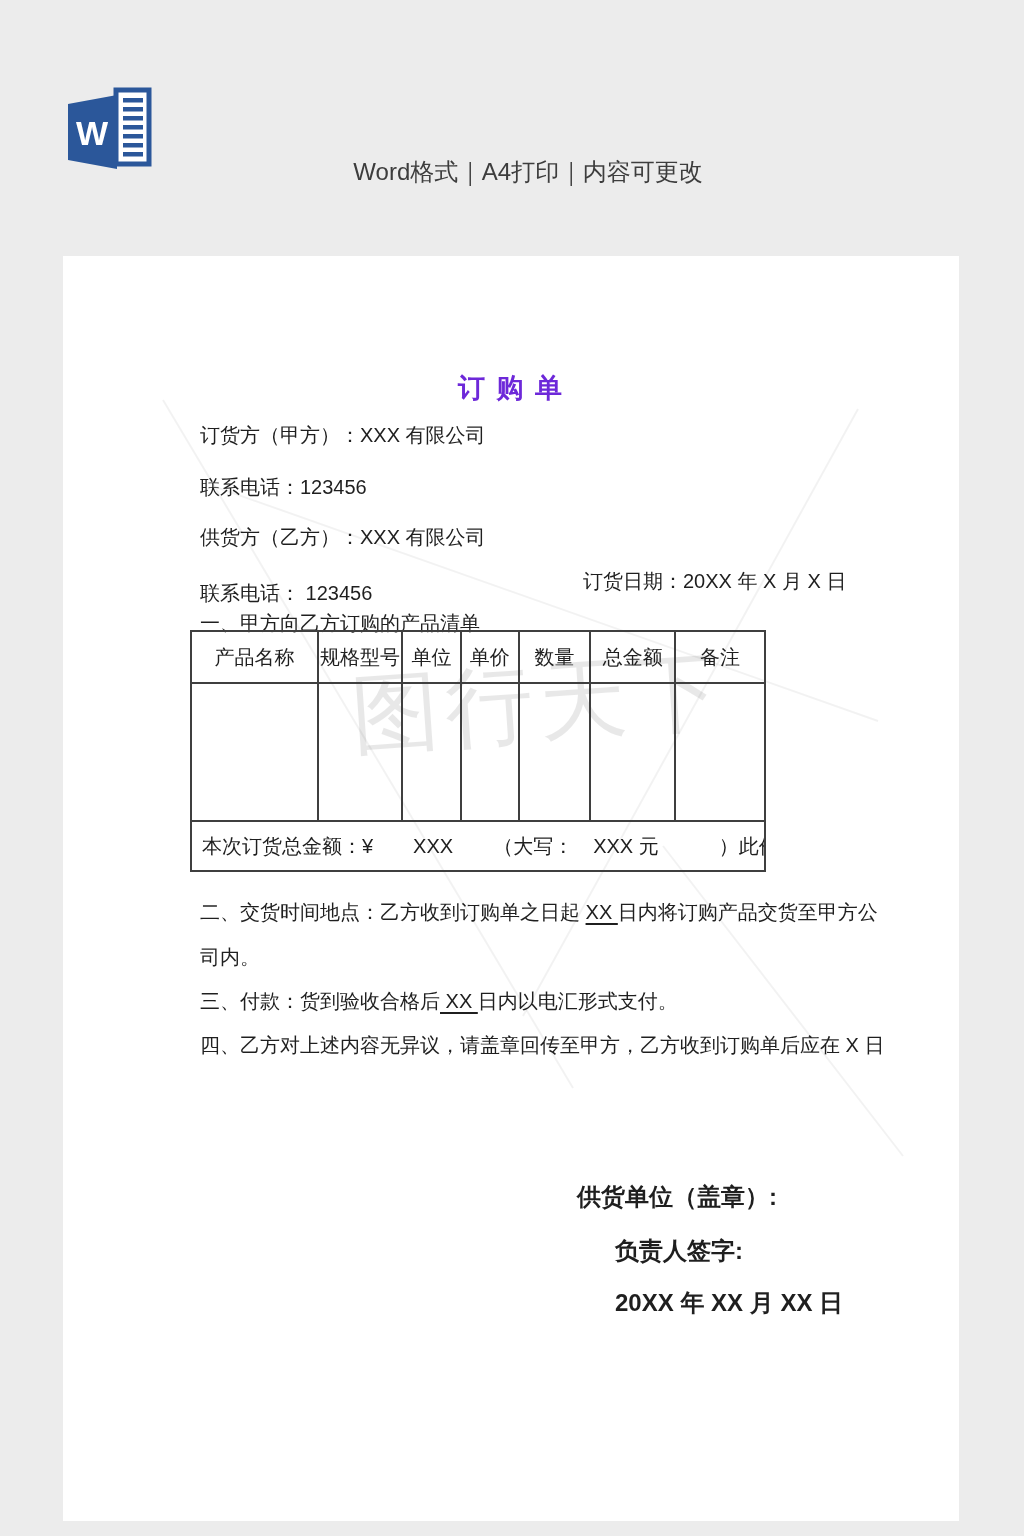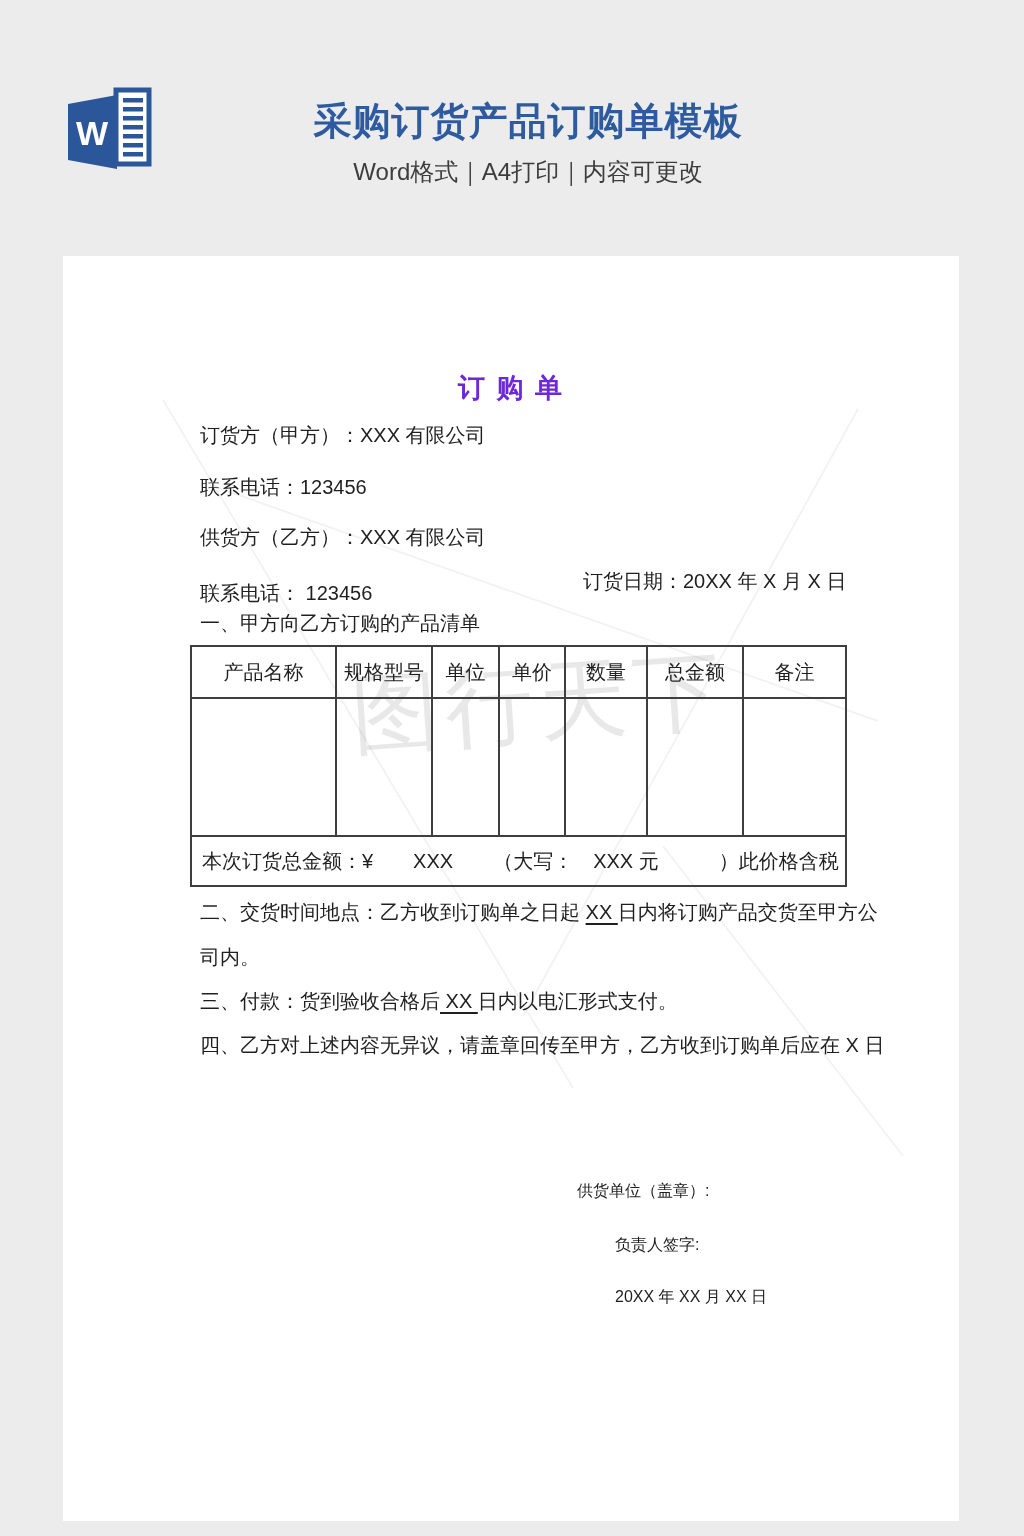--- a/index.html
+++ b/index.html
@@ -41,38 +41,38 @@
 
   .doc-title{
     position:absolute;left:0;width:100%;top:114px;
     text-align:center;font-size:27px;font-weight:bold;color:#6d28d9;
     letter-spacing:2px;
   }
   .line{position:absolute;font-size:20px;white-space:nowrap;color:#1f1f1f;}
   .ul{text-decoration:underline;text-underline-offset:4px;}
 
   
-  .order-table-wrap{position:absolute;left:127px;top:389px;width:657px;}
+  .order-table-wrap{position:absolute;left:127px;top:374px;width:576px;}
   table.order{
     border-collapse:collapse;width:100%;table-layout:fixed;
     font-size:20px;color:#1f1f1f;background:transparent;
   }
   table.order th,table.order td{
     border:2px solid #3f3f3f;background:transparent;
     font-weight:normal;text-align:center;vertical-align:middle;
     overflow:hidden;
   }
   table.order thead th{height:48px;}
   table.order .empty-row td{height:134px;}
   table.order .total-row td{
     height:46px;text-align:left;padding-left:10px;white-space:nowrap;
   }
 
   
-  .sig{position:absolute;font-size:16px;white-space:nowrap;}
+  .sig{position:absolute;font-size:24px;white-space:nowrap;font-weight:bold;}
 </style>
 </head>
 <body>
 
 <div id="stage">
 
   <svg class="hdr-icon" viewBox="0 0 92 88" xmlns="http://www.w3.org/2000/svg">
     <rect x="52" y="6" width="33" height="74" fill="#ffffff" stroke="#2B579A" stroke-width="5"></rect>
     <g fill="#2B579A">
       <rect x="59" y="14" width="20" height="4.5"></rect>
@@ -80,21 +80,20 @@
       <rect x="59" y="32" width="20" height="4.5"></rect>
       <rect x="59" y="41" width="20" height="4.5"></rect>
       <rect x="59" y="50" width="20" height="4.5"></rect>
       <rect x="59" y="59" width="20" height="4.5"></rect>
       <rect x="59" y="68" width="20" height="4.5"></rect>
     </g>
     <polygon points="4,20 53,11 53,85 4,76" fill="#2B579A"></polygon>
     <text x="28" y="61" text-anchor="middle" font-size="34" font-weight="bold" fill="#ffffff" font-family="Liberation Sans, sans-serif">W</text>
   </svg>
 
-  <div class="hdr-title">采购订货产品订购单模板</div>
   <div class="hdr-sub">Word格式｜A4打印｜内容可更改</div>
 
   <div id="page">
 
     <div class="wm-layer">
       <svg width="896" height="1265" viewBox="0 0 896 1265" xmlns="http://www.w3.org/2000/svg">
         <g stroke="#000000" stroke-opacity="0.05" stroke-width="2">
           <line x1="100" y1="144" x2="510" y2="832"></line>
           <line x1="795" y1="153" x2="460" y2="760"></line>
           <line x1="150" y1="230" x2="815" y2="465"></line>

